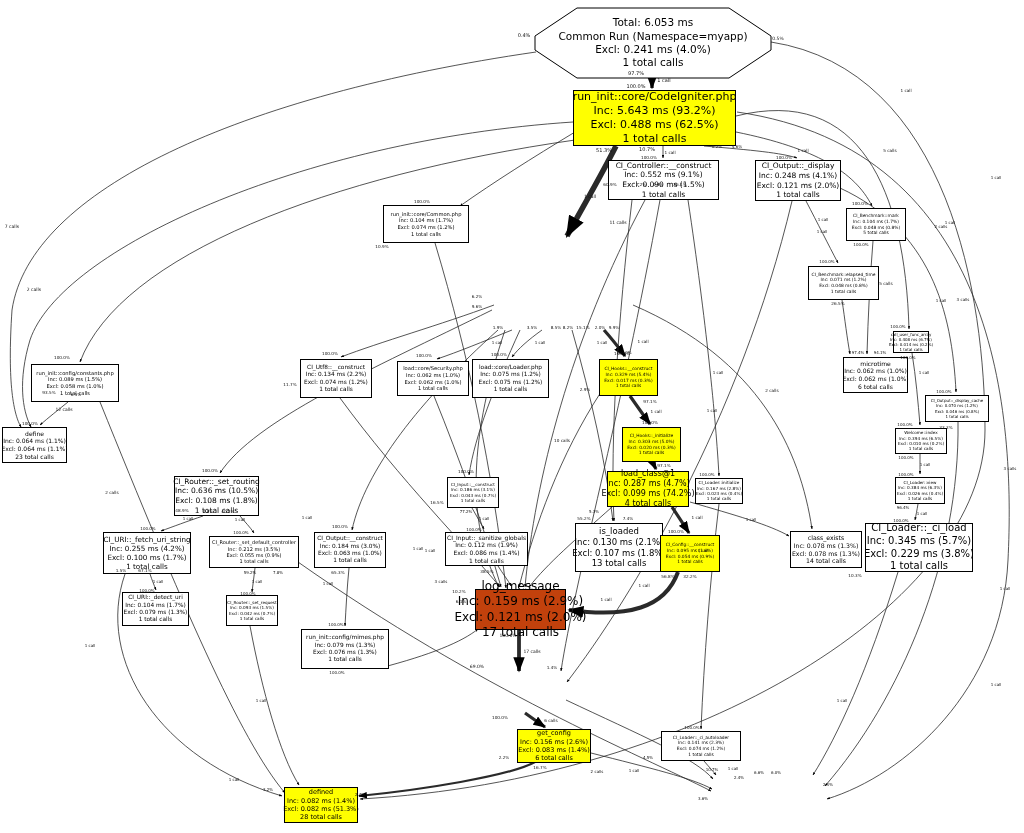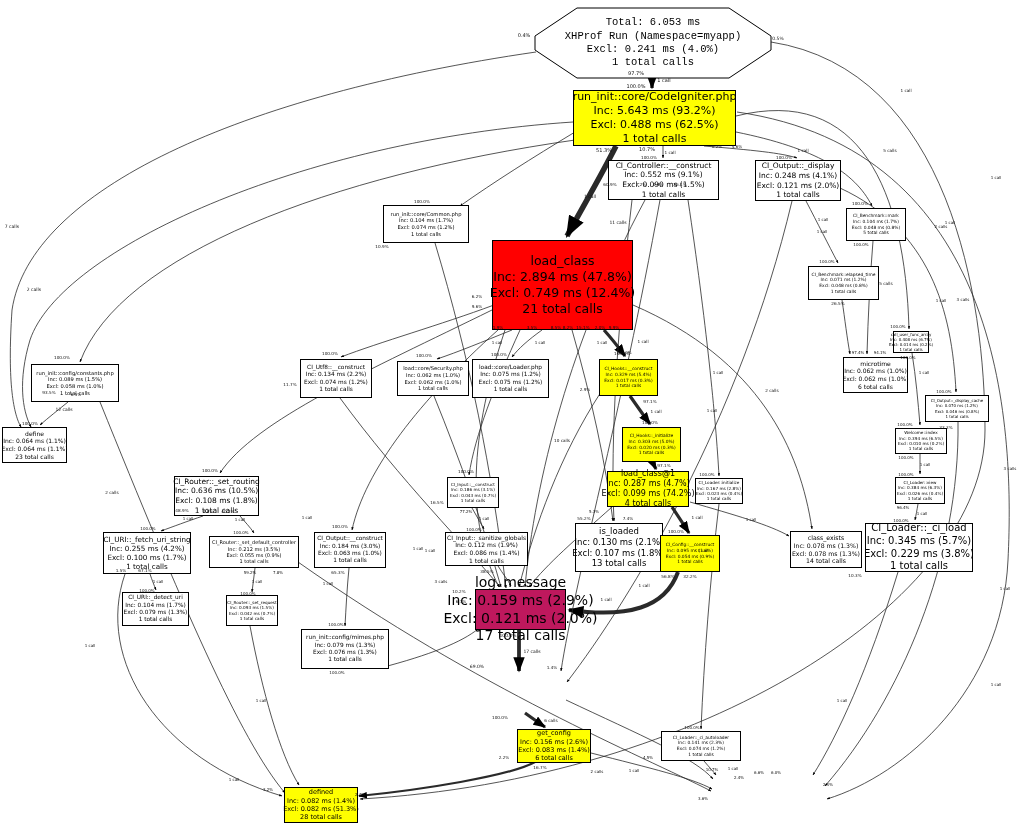--- a/index.html
+++ b/index.html
@@ -3,21 +3,21 @@
 <meta charset="utf-8">
 <style>
   html,body{margin:0;padding:0;background:#fff;}
   #canvas{position:relative;width:1024px;height:833px;background:#ffffff;overflow:hidden;
           font-family:"DejaVu Sans","Liberation Sans",sans-serif;}
   #edges{position:absolute;left:0;top:0;z-index:0;}
   .node{position:absolute;box-sizing:border-box;border:1px solid #000;background:#fff;
         display:flex;flex-direction:column;justify-content:center;align-items:center;
         text-align:center;color:#000;z-index:2;}
   .node div{white-space:nowrap;line-height:1.28;}
-  .node.oct{border:none;background:transparent;font-family:Liberation Mono, monospace;}
+  .node.oct{border:none;background:transparent;}
   .elabel{position:absolute;color:#111;z-index:3;white-space:nowrap;transform:translate(-50%,-50%);}
 </style>
 </head>
 <body>
 
 <div id="canvas">
   <svg id="edges" width="1024" height="833">
     <defs>
       <marker id="arw" markerUnits="strokeWidth" markerWidth="4" markerHeight="3" viewBox="0 0 4 3" refX="3.6" refY="1.5" orient="auto">
         <path d="M0,0 L4,1.5 L0,3 z" fill="#000"></path>
@@ -245,35 +245,29 @@
     <span class="elabel" style="left: 739px; top: 777px; font-size: 4px;">2.4%</span>
     <span class="elabel" style="left: 703px; top: 798px; font-size: 4px;">3.6%</span>
     <span class="elabel" style="left: 828px; top: 784px; font-size: 4px;">2.1%</span>
     <span class="elabel" style="left: 328px; top: 583px; font-size: 4px;">1 call</span>
     <span class="elabel" style="left: 307px; top: 517px; font-size: 4px;">1 call</span>
     <span class="elabel" style="left: 418px; top: 548px; font-size: 4px;">1 call</span>
     <span class="elabel" style="left: 430px; top: 550px; font-size: 4px;">1 call</span>
     <span class="elabel" style="left: 441px; top: 581px; font-size: 4px;">3 calls</span>
     <div class="node oct" style="left: 535px; top: 8px; width: 236px; height: 70px; font-size: 10.5px;">
       <div>Total: 6.053 ms</div>
-      <div>XHProf Run (Namespace=myapp)</div>
+      <div>Common Run (Namespace=myapp)</div>
       <div>Excl: 0.241 ms (4.0%)</div>
       <div>1 total calls</div>
     </div>
     <div class="node" style="left: 573px; top: 90px; width: 163px; height: 56px; background: rgb(255, 255, 0); font-size: 11px;">
       <div>run_init::core/CodeIgniter.php</div>
       <div>Inc: 5.643 ms (93.2%)</div>
       <div>Excl: 0.488 ms (62.5%)</div>
       <div>1 total calls</div>
-    </div>
-    <div class="node" style="left: 492px; top: 240px; width: 141px; height: 90px; background: rgb(255, 0, 0); font-size: 12.5px;">
-      <div>load_class</div>
-      <div>Inc: 2.894 ms (47.8%)</div>
-      <div>Excl: 0.749 ms (12.4%)</div>
-      <div>21 total calls</div>
     </div>
     <div class="node" style="left: 383px; top: 205px; width: 86px; height: 38px; background: rgb(255, 255, 255); font-size: 5.2px;">
       <div>run_init::core/Common.php</div>
       <div>Inc: 0.104 ms (1.7%)</div>
       <div>Excl: 0.074 ms (1.2%)</div>
       <div>1 total calls</div>
     </div>
     <div class="node" style="left: 608px; top: 160px; width: 111px; height: 40px; background: rgb(255, 255, 255); font-size: 7.5px;">
       <div>CI_Controller::__construct</div>
       <div>Inc: 0.552 ms (9.1%)</div>
@@ -453,21 +447,21 @@
       <div>Inc: 0.130 ms (2.1%)</div>
       <div>Excl: 0.107 ms (1.8%)</div>
       <div>13 total calls</div>
     </div>
     <div class="node" style="left: 660px; top: 535px; width: 60px; height: 37px; background: rgb(255, 255, 0); font-size: 4.4px;">
       <div>CI_Config::__construct</div>
       <div>Inc: 0.095 ms (1.6%)</div>
       <div>Excl: 0.054 ms (0.9%)</div>
       <div>1 total calls</div>
     </div>
-    <div class="node" style="left: 475px; top: 589px; width: 91px; height: 41px; background: #be185d; font-size: 14px;">
+    <div class="node" style="left: 475px; top: 589px; width: 91px; height: 41px; background: #c2410c; font-size: 12px;">
       <div>log_message</div>
       <div>Inc: 0.159 ms (2.9%)</div>
       <div>Excl: 0.121 ms (2.0%)</div>
       <div>17 total calls</div>
     </div>
     <div class="node" style="left: 517px; top: 729px; width: 74px; height: 34px; background: rgb(255, 255, 0); font-size: 6.5px;">
       <div>get_config</div>
       <div>Inc: 0.156 ms (2.6%)</div>
       <div>Excl: 0.083 ms (1.4%)</div>
       <div>6 total calls</div>

